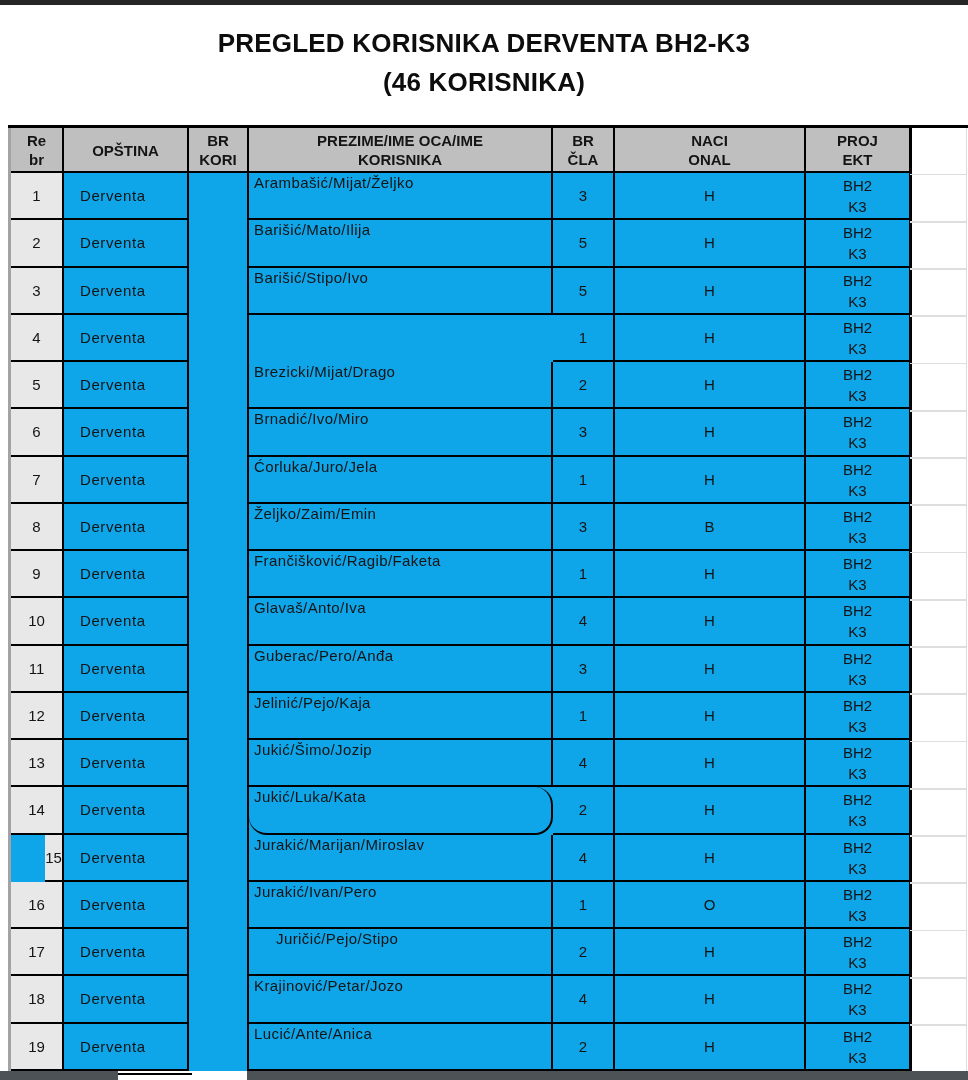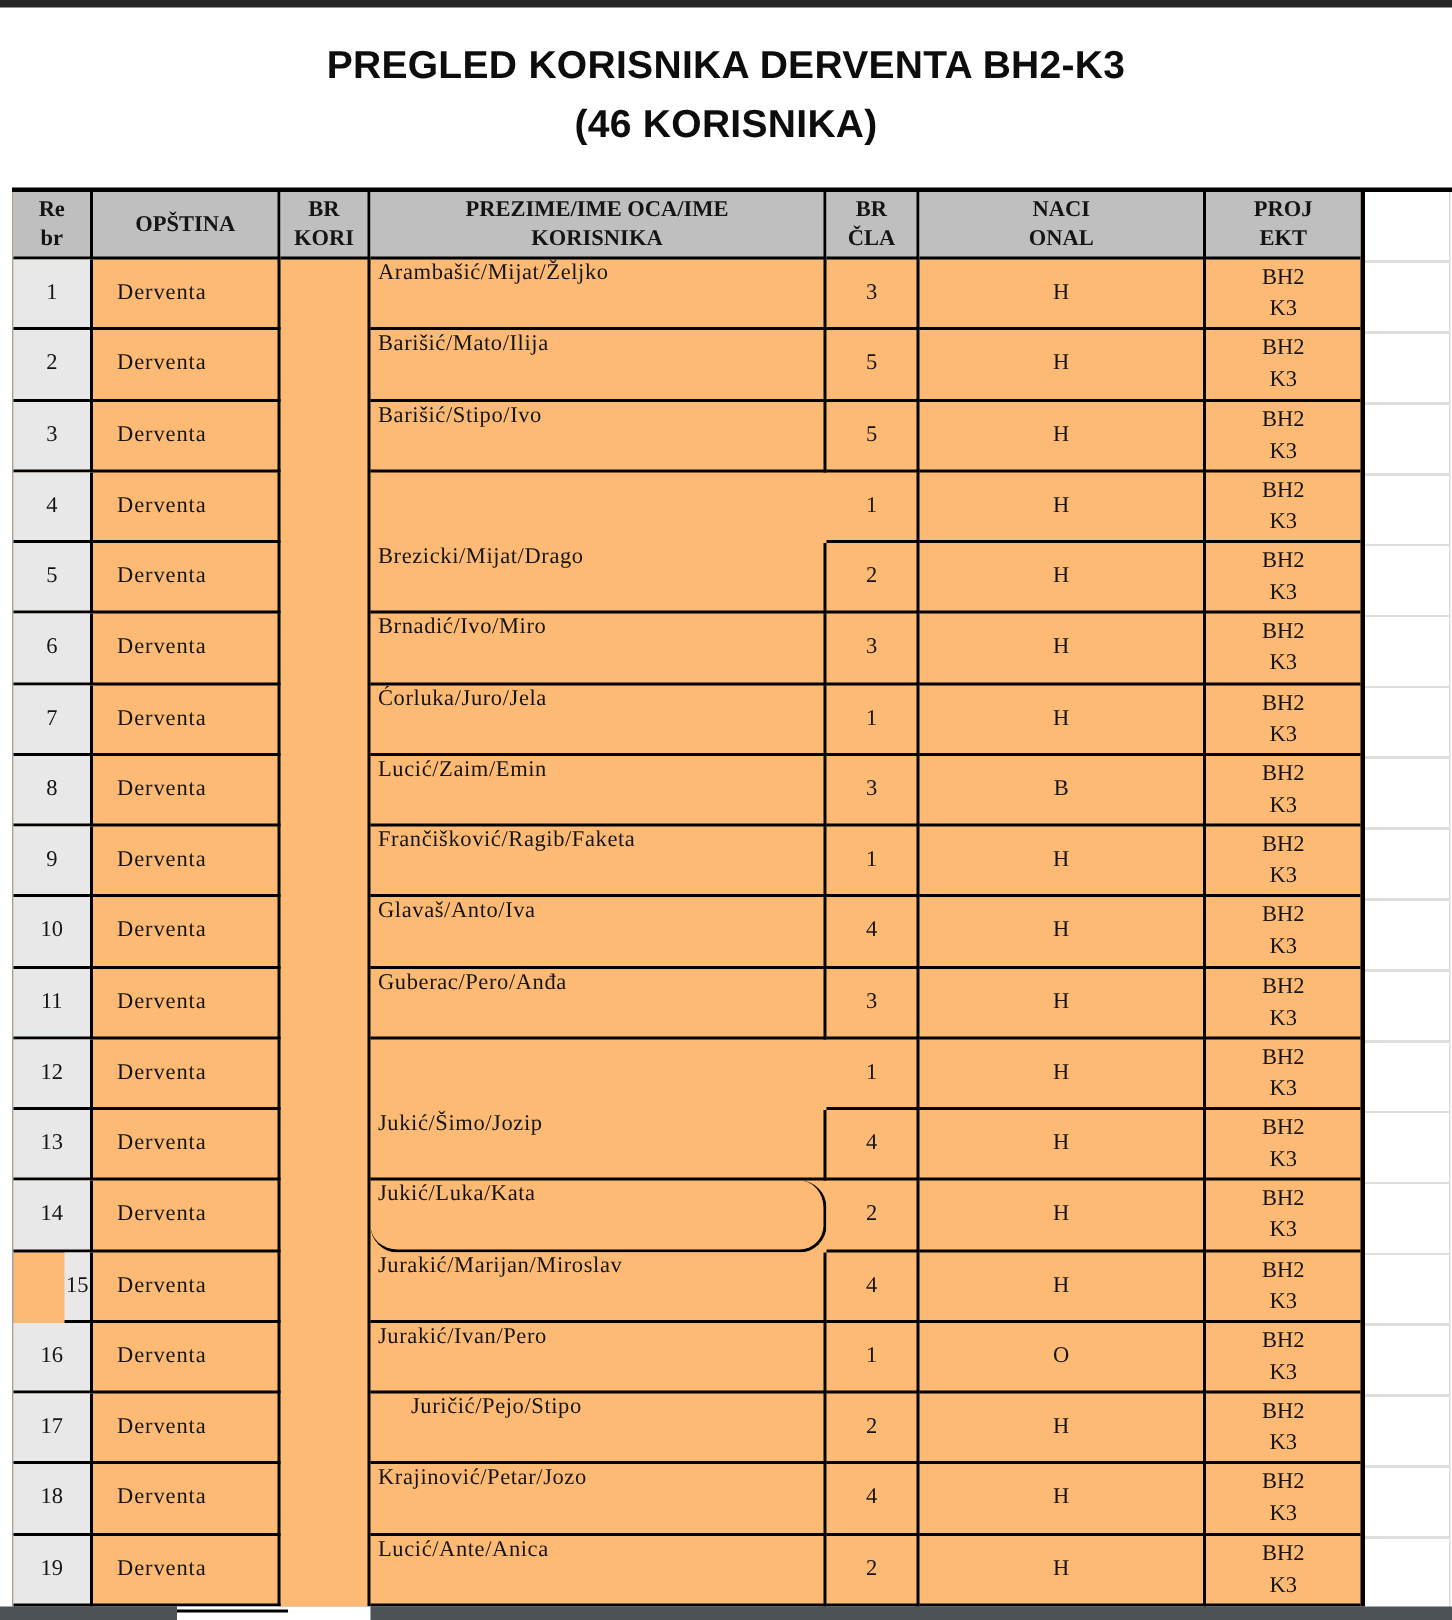--- a/index.html
+++ b/index.html
@@ -13,25 +13,24 @@
   .title-block{position:absolute;left:0;top:24px;width:968px;text-align:center;
     font-weight:700;font-size:26px;line-height:39px;color:#0d0d0d;letter-spacing:0.2px;}
   .top-rule{position:absolute;left:8px;top:125px;width:960px;height:3px;background:#000;}
   
   .tbl{
     position:absolute;left:8px;top:128px;
     display:grid;
     grid-template-columns:53px 125px 60px 304px 62px 191px 103px;
     grid-template-rows:45px;
     grid-auto-rows:47.25px;
-    border-left:1px solid #a3a3a3;
+    border-left:3px solid #a3a3a3;
     border-right:3px solid #000;
-    background:#fdba74;
+    background:#0ea5e9;
     box-sizing:content-box;
-    font-family:Liberation Serif, serif;
   }
   .cell{
     box-sizing:border-box;
     border-right:2px solid #000;
     border-bottom:2px solid #000;
     display:flex;align-items:center;justify-content:center;
     font-size:15px;white-space:pre-line;text-align:center;
     overflow:hidden;
   }
   .c1{grid-column:1}.c2{grid-column:2}.c3{grid-column:3}.c4{grid-column:4}
@@ -124,21 +123,21 @@
 K3</div>
     <div class="cell c1 numcell" style="grid-row: 8;">7</div>
     <div class="cell c2 opstcell" style="grid-row: 8;">Derventa</div>
     <div class="cell c4 namecell" style="grid-row: 8;">Ćorluka/Juro/Jela</div>
     <div class="cell c5" style="grid-row: 8;">1</div>
     <div class="cell c6" style="grid-row: 8;">H</div>
     <div class="cell c7 projcell" style="grid-row: 8;">BH2
 K3</div>
     <div class="cell c1 numcell" style="grid-row: 9;">8</div>
     <div class="cell c2 opstcell" style="grid-row: 9;">Derventa</div>
-    <div class="cell c4 namecell" style="grid-row: 9;">Lucić/Zaim/Emin</div>
+    <div class="cell c4 namecell" style="grid-row: 9;">Željko/Zaim/Emin</div>
     <div class="cell c5" style="grid-row: 9;">3</div>
     <div class="cell c6" style="grid-row: 9;">B</div>
     <div class="cell c7 projcell" style="grid-row: 9;">BH2
 K3</div>
     <div class="cell c1 numcell" style="grid-row: 10;">9</div>
     <div class="cell c2 opstcell" style="grid-row: 10;">Derventa</div>
     <div class="cell c4 namecell" style="grid-row: 10;">Frančišković/Ragib/Faketa</div>
     <div class="cell c5" style="grid-row: 10;">1</div>
     <div class="cell c6" style="grid-row: 10;">H</div>
     <div class="cell c7 projcell" style="grid-row: 10;">BH2
@@ -152,20 +151,21 @@
 K3</div>
     <div class="cell c1 numcell" style="grid-row: 12;">11</div>
     <div class="cell c2 opstcell" style="grid-row: 12;">Derventa</div>
     <div class="cell c4 namecell" style="grid-row: 12;">Guberac/Pero/Anđa</div>
     <div class="cell c5" style="grid-row: 12;">3</div>
     <div class="cell c6" style="grid-row: 12;">H</div>
     <div class="cell c7 projcell" style="grid-row: 12;">BH2
 K3</div>
     <div class="cell c1 numcell" style="grid-row: 13;">12</div>
     <div class="cell c2 opstcell" style="grid-row: 13;">Derventa</div>
+    <div class="cell c4 namecell" style="grid-row: 13;">Jelinić/Pejo/Kaja</div>
     <div class="cell c5" style="grid-row: 13;">1</div>
     <div class="cell c6" style="grid-row: 13;">H</div>
     <div class="cell c7 projcell" style="grid-row: 13;">BH2
 K3</div>
     <div class="cell c1 numcell" style="grid-row: 14;">13</div>
     <div class="cell c2 opstcell" style="grid-row: 14;">Derventa</div>
     <div class="cell c4 namecell" style="grid-row: 14;">Jukić/Šimo/Jozip</div>
     <div class="cell c5" style="grid-row: 14;">4</div>
     <div class="cell c6" style="grid-row: 14;">H</div>
     <div class="cell c7 projcell" style="grid-row: 14;">BH2

